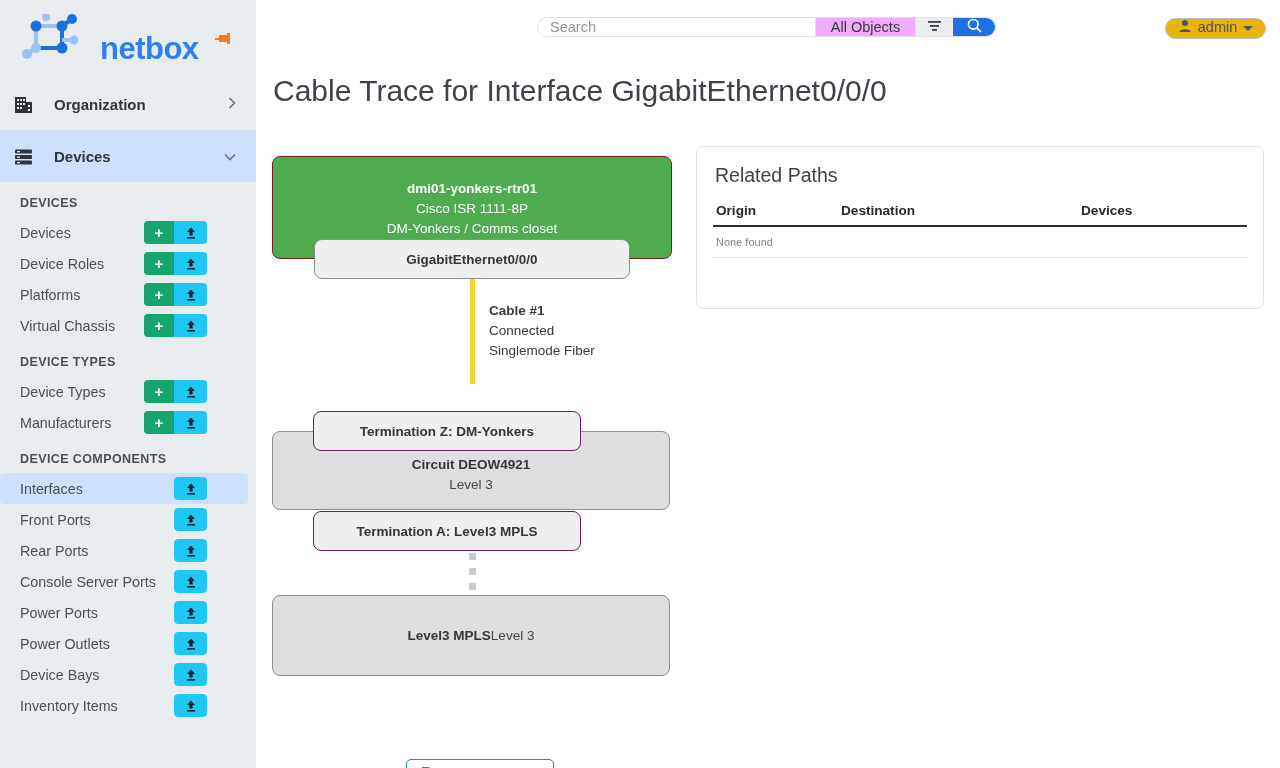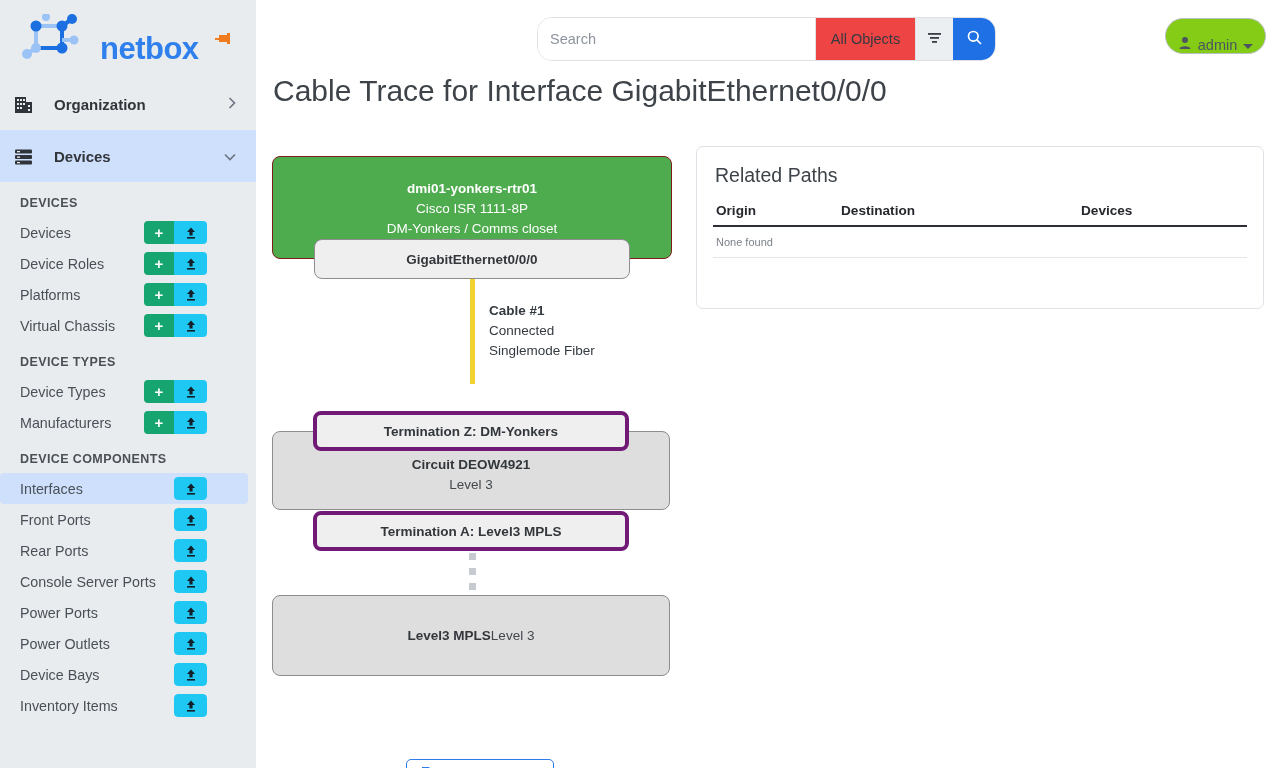--- a/index.html
+++ b/index.html
@@ -77,56 +77,56 @@
   .btn-group.single .btn-imp { border-radius: 4px; }
 
   
   #topbar {
     position: absolute; left: 256px; top: 0;
     width: 1024px; height: 70px;
     background: #ffffff;
   }
   .search-wrap {
     position: absolute; left: 281px; top: 17px;
-    display: flex; height: 44px;
+    display: flex; height: 20px;
     border-radius: 15px; overflow: hidden;
     border: 1px solid #dfe1e5;
   }
   .search-input {
     width: 277px; border: none; outline: none;
     padding: 0 12px; font-size: 14.5px;
     font-family: "Liberation Sans", sans-serif;
     color: #343a40; background: #fff;
   }
   .search-input::placeholder { color: #8d949e; }
   .obj-select {
     display: flex; align-items: center; justify-content: center;
     min-width: 100px; padding: 0 14px;
-    background: #ef4444; font-size: 14.5px; color: #343a40;
+    background: #f0abfc; font-size: 14.5px; color: #343a40;
     border-left: 1px solid #dfe1e5;
     cursor: pointer;
   }
   .filter-btn {
     width: 38px; background: #eceff2;
     display: flex; align-items: center; justify-content: center;
     border-left: 1px solid #dfe1e5;
     cursor: pointer;
   }
   .search-btn {
     width: 42px; background: #1f6fe5;
     display: flex; align-items: center; justify-content: center;
     cursor: pointer;
   }
   .user-btn {
     position: absolute; right: 14px; top: 18px;
-    height: 36px; min-width: 101px;
+    height: 21px; min-width: 101px;
     border: 1px solid #b9bfc7; border-radius: 18px;
-    display: flex; align-items: flex-end; justify-content: center; gap: 6px;
+    display: flex; align-items: flex-start; justify-content: center; gap: 6px;
     font-size: 14.5px; color: #4c5460;
-    background: #84cc16; cursor: pointer;
+    background: #eab308; cursor: pointer;
   }
 
   
   #main {
     position: absolute; left: 256px; top: 70px;
     width: 1024px; height: 698px;
     background: #fff;
   }
   .page-title {
     position: absolute; left: 17px; top: 4px;
@@ -180,23 +180,23 @@
     z-index: 1;
   }
   .circuit-text {
     position: absolute; left: 0; top: 44px; width: 398px;
     text-align: center; z-index: 2;
   }
   .circuit-text .c1 { font-size: 13.5px; font-weight: 700; color: #33373b; line-height: 20px; }
   .circuit-text .c2 { font-size: 13.5px; color: #43484d; line-height: 20px; }
   .term-float {
     position: absolute; left: 41px;
-    width: 316px; height: 40px;
+    width: 268px; height: 40px;
     background: #efefef;
-    border: 4px solid #701a75; border-radius: 8px;
+    border: 1px solid #701a75; border-radius: 8px;
     display: flex; align-items: center; justify-content: center;
     font-size: 13.5px; font-weight: 700; color: #33373b;
     z-index: 3;
   }
   .dots {
     position: absolute; left: 197px; width: 7px;
   }
   .dots i {
     display: block; width: 7px; height: 7px;
     background: #c5cbd1; margin-bottom: 8px;

